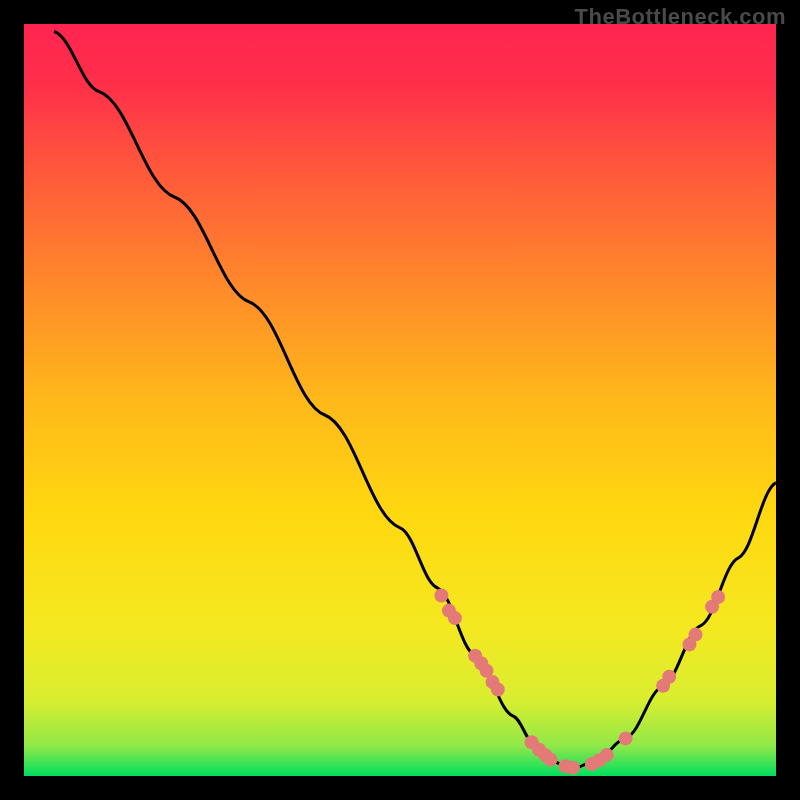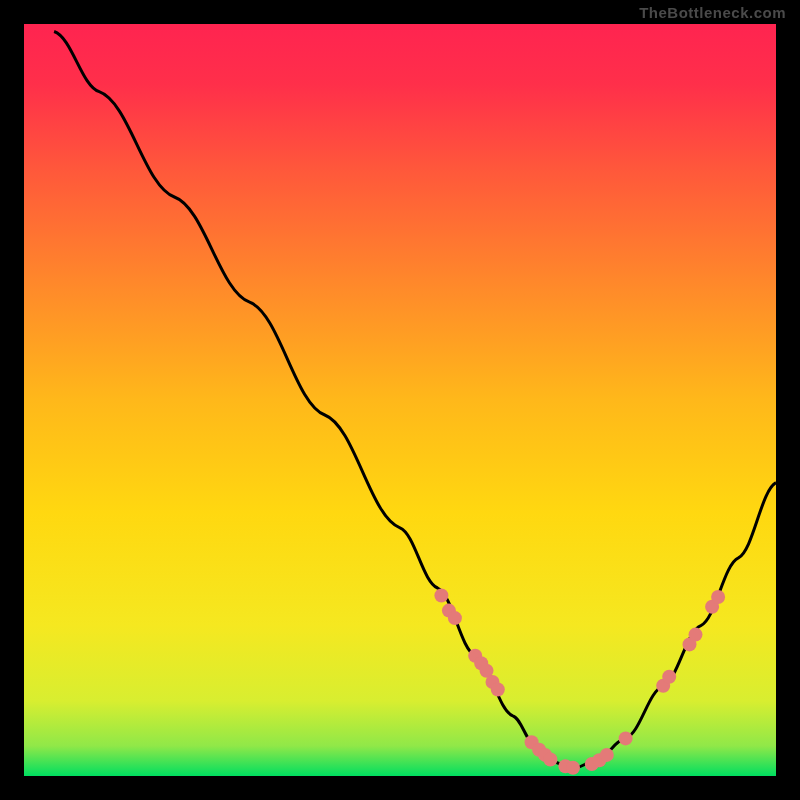--- a/index.html
+++ b/index.html
@@ -1,17 +1,17 @@
 <!DOCTYPE html>
 <html><head>
 <meta charset="utf-8">
 <style>
   * { margin: 0; padding: 0; box-sizing: border-box; }
   body { width: 800px; height: 800px; background: #000; position: relative; font-family: Arial, sans-serif; }
-  .attribution { position: absolute; top: 4px; right: 14px; color: #4a4a4a; font-size: 15px; font-weight: bold; letter-spacing: 0.5px; }
+  .attribution { position: absolute; top: 4px; right: 14px; color: #4a4a4a; font-size: 22px; font-weight: bold; letter-spacing: 0.5px; }
   .plot-area { position: absolute; left: 24px; top: 24px; width: 752px; height: 752px; }
   svg { display: block; }
 </style>
 </head>
 <body>
 
 <div class="plot-area">
   <svg width="752" height="752" viewBox="0 0 752 752">
     <defs>
       <linearGradient id="bg-grad" x1="0" y1="0" x2="0" y2="1">

